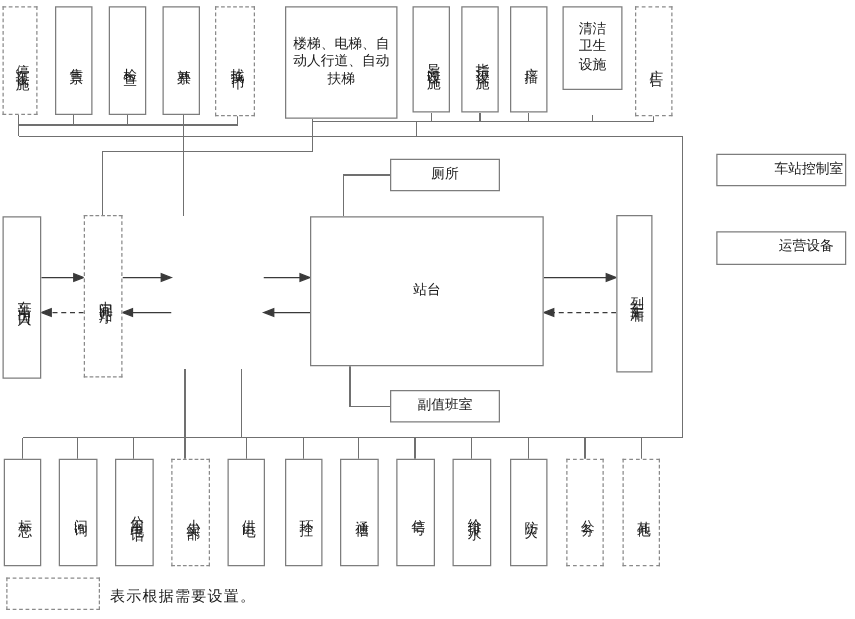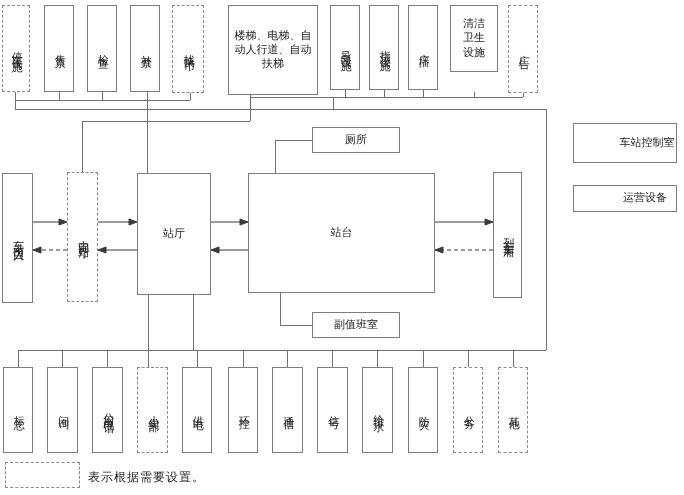--- a/index.html
+++ b/index.html
@@ -103,26 +103,25 @@
     <div class="box vtext" style="left: 130px; top: 5px; width: 30px; height: 87px;">补票</div>
     <div class="box dashed vtext" style="left: 172px; top: 5px; width: 32px; height: 88px;">找换币</div>
     <div class="box wrap" style="left: 228px; top: 5px; width: 90px; height: 90px;">楼梯、电梯、自动人行道、自动扶梯</div>
     <div class="box vtext" style="left: 330px; top: 5px; width: 30px; height: 85px;">导向设施</div>
     <div class="box vtext" style="left: 369px; top: 5px; width: 30px; height: 85px;">指示设施</div>
     <div class="box vtext" style="left: 408px; top: 5px; width: 30px; height: 85px;">广播</div>
     <div class="box narrow" style="left: 450px; top: 5px; width: 48px; height: 67px;">清洁卫生设施</div>
     <div class="box dashed vtext" style="left: 508px; top: 5px; width: 30px; height: 88px;">广告</div>
     <div class="box vtext" style="left: 2px; top: 173px; width: 31px; height: 130px;">车站出入口</div>
     <div class="box dashed vtext" style="left: 67px; top: 172px; width: 31px; height: 130px;">中间站厅</div>
-    <div class="box" style="left: 137px; top: 173px; width: 74px; height: 122px;">站厅</div>
     <div class="box" style="left: 248px; top: 173px; width: 187px; height: 120px;">站台</div>
     <div class="box" style="left: 312px; top: 127px; width: 88px; height: 26px;">厕所</div>
     <div class="box" style="left: 312px; top: 312px; width: 88px; height: 26px;">副值班室</div>
     <div class="box vtext" style="left: 493px; top: 172px; width: 29px; height: 126px;">列车车厢</div>
-    <div class="box" style="left: 573px; top: 123px; width: 104px; height: 40px; padding-left: 44px;">车站控制室</div>
+    <div class="box" style="left: 573px; top: 123px; width: 104px; height: 26px; padding-left: 44px;">车站控制室</div>
     <div class="box" style="left: 573px; top: 185px; width: 104px; height: 27px; padding-left: 40px;">运营设备</div>
     <div class="box vtext" style="left: 3px; top: 367px; width: 30px; height: 86px;">标志</div>
     <div class="box vtext" style="left: 47px; top: 367px; width: 31px; height: 86px;">问询</div>
     <div class="box vtext" style="left: 92px; top: 367px; width: 31px; height: 86px;">公用电话</div>
     <div class="box dashed vtext" style="left: 137px; top: 367px; width: 31px; height: 86px;">小卖部</div>
     <div class="box vtext" style="left: 182px; top: 367px; width: 30px; height: 86px;">供电</div>
     <div class="box vtext" style="left: 228px; top: 367px; width: 30px; height: 86px;">环控</div>
     <div class="box vtext" style="left: 272px; top: 367px; width: 31px; height: 86px;">通信</div>
     <div class="box vtext" style="left: 317px; top: 367px; width: 31px; height: 86px;">信号</div>
     <div class="box vtext" style="left: 362px; top: 367px; width: 31px; height: 86px;">给排水</div>

